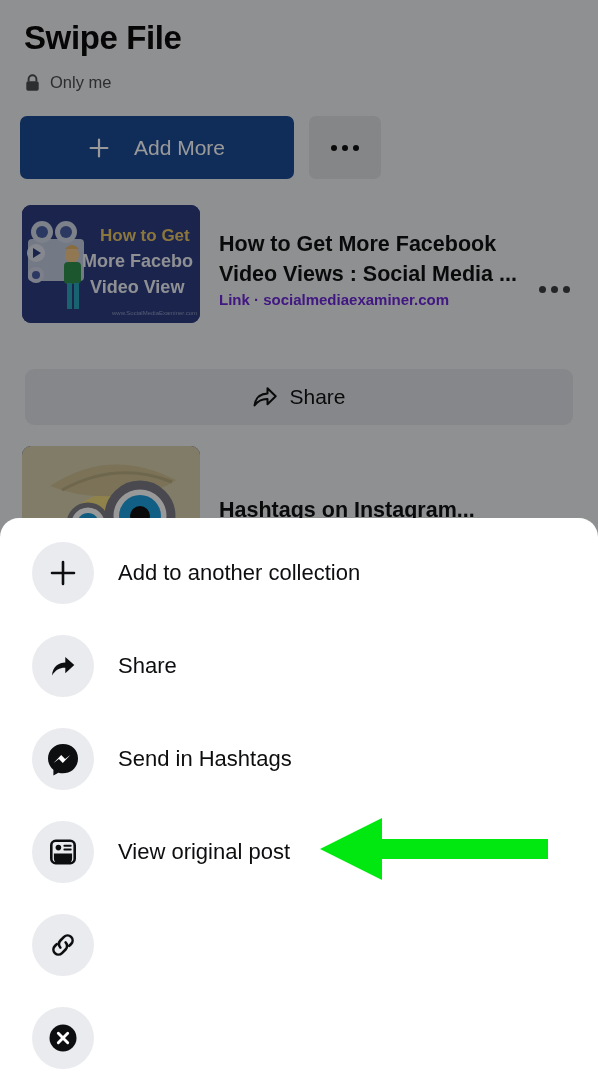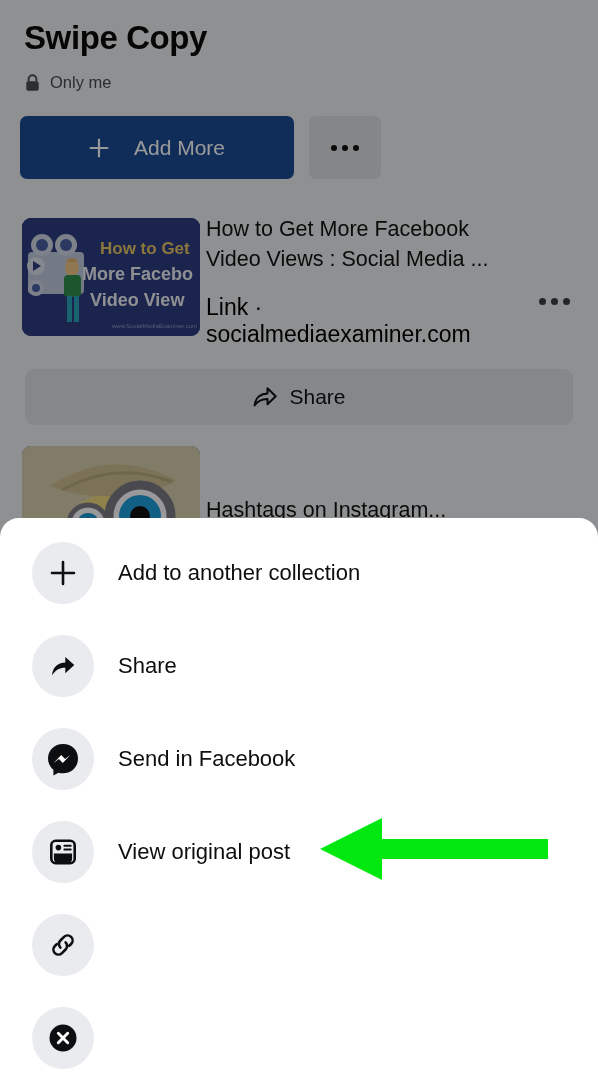--- a/index.html
+++ b/index.html
@@ -119,34 +119,35 @@
     height: 118px;
     border-radius: 9px;
     flex: 0 0 auto;
     overflow: hidden;
     position: relative;
     background: #2b3c7e;
   }
   .thumb svg { display:block; width:100%; height:100%; }
   .item-body {
     flex: 1 1 auto;
-    padding-left: 6px;
+    padding-left: 19px;
     padding-top: 9px;
     min-width: 0;
+    font-weight: bold;
   }
   .item-title {
     font-size: 21.5px;
     line-height: 30px;
     color: #101112;
     max-width: 300px;
   }
   .item-sub {
-    font-size: 23px;
-    color: #000000;
-    margin-top: 20px;
+    font-size: 15px;
+    color: #6d28d9;
+    margin-top: 2px;
   }
   .item-dots {
     flex: 0 0 auto;
     width: 44px;
     display: flex;
     align-items: center;
     justify-content: center;
     gap: 5px;
     padding-top: 50px;
   }
@@ -230,21 +231,21 @@
   #green-arrow svg { display:block; width:100%; height:100%; }
 </style>
 </head>
 <body>
 
 <div id="screen">
 
   <div id="bg-layer">
     <div id="bg-content">
 
-      <div class="page-title">Swipe Copy</div>
+      <div class="page-title">Swipe File</div>
 
       <div class="privacy-row">
         <span class="lock-ico">
           <svg viewBox="0 0 15 18" xmlns="http://www.w3.org/2000/svg">
             <path d="M3.6 7.4V5.1a3.9 3.9 0 0 1 7.8 0v2.3" fill="none" stroke="#4a4d50" stroke-width="1.9"></path>
             <rect x="1.3" y="7.2" width="12.4" height="9.6" rx="1.8" fill="#4a4d50"></rect>
           </svg>
         </span>
         <span class="privacy-label">Only me</span>
       </div>
@@ -364,21 +365,21 @@
       <span class="menu-label">Share</span>
     </button>
 
     <button class="menu-item" style="top:194px;">
       <span class="menu-icon-wrap">
         <svg width="34" height="34" viewBox="0 0 34 34" xmlns="http://www.w3.org/2000/svg">
           <path d="M17 2C8.4 2 2 8.3 2 16.4c0 4.6 2.1 8.7 5.4 11.4v5.6l5-2.7c1.4.4 2.9.6 4.6.6 8.6 0 15-6.3 15-14.9S25.6 2 17 2z" fill="#0d0e10"></path>
           <path d="M7.6 20.9l7.6-8 3.9 4 5.2-4-7.5 8-3.9-4z" fill="#ffffff"></path>
         </svg>
       </span>
-      <span class="menu-label">Send in Facebook</span>
+      <span class="menu-label">Send in Hashtags</span>
     </button>
 
     <button class="menu-item" style="top:287px;">
       <span class="menu-icon-wrap">
         <svg width="30" height="30" viewBox="0 0 30 30" xmlns="http://www.w3.org/2000/svg">
           <rect x="3.3" y="3.8" width="23.4" height="22.4" rx="4.4" fill="none" stroke="#0d0e10" stroke-width="2.6"></rect>
           <circle cx="10.4" cy="10.6" r="2.8" fill="#0d0e10"></circle>
           <rect x="15.4" y="7.8" width="8.3" height="1.9" rx="0.9" fill="#0d0e10"></rect>
           <rect x="15.4" y="11.6" width="8.3" height="1.9" rx="0.9" fill="#0d0e10"></rect>
           <path d="M5.9 16.6h18.2v5.2a4.4 4.4 0 0 1-4.4 4.4h-9.4a4.4 4.4 0 0 1-4.4-4.4z" fill="#0d0e10"></path>

